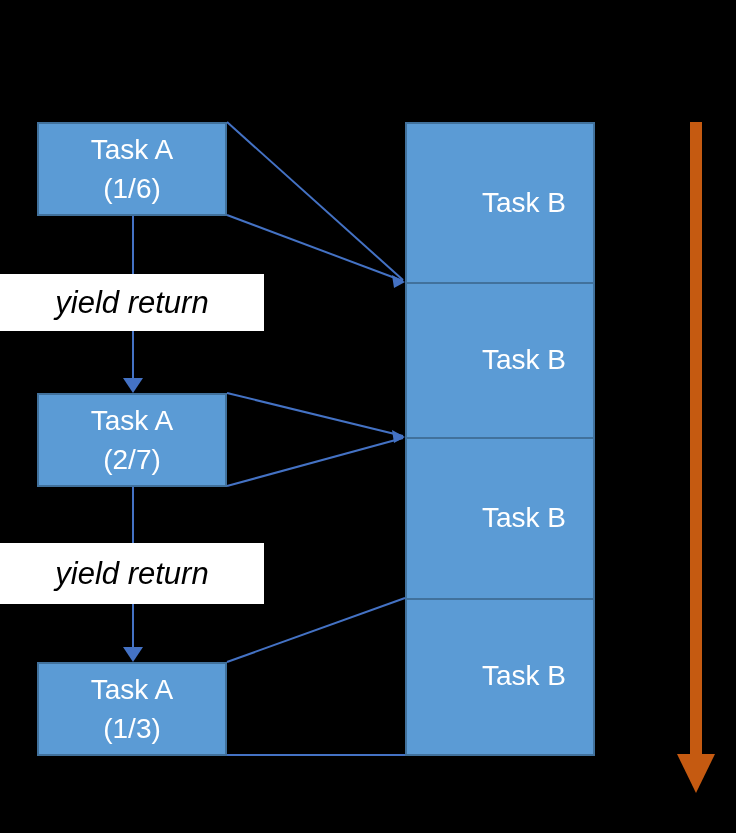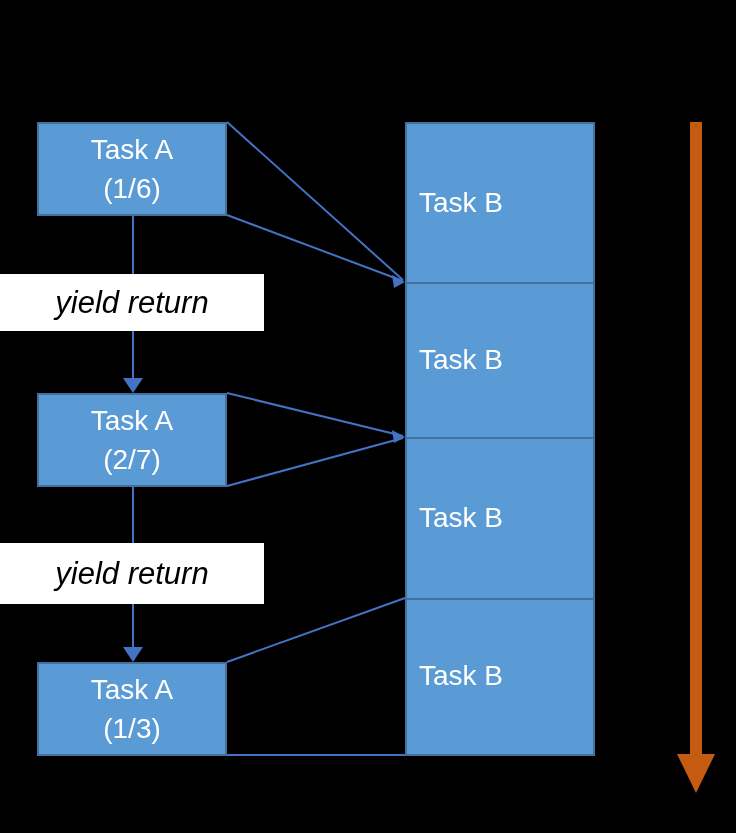--- a/index.html
+++ b/index.html
@@ -43,25 +43,25 @@
     top: 122px;
     width: 190px;
     height: 634px;
     background: #5B9BD5;
     border: 2px solid #41719C;
     box-sizing: border-box;
     z-index: 2;
   }
   .task-b-segment {
     position: absolute;
-    left: 0;
+    left: 12px;
     width: 100%;
     display: flex;
     align-items: center;
-    justify-content: flex-start;
+    justify-content: center;
     color: #FFFFFF;
     font-size: 28px;
     padding-left: 12px;
   }
   #task-b-seg-1 { top: 0px;   height: 158px; }
   #task-b-seg-2 { top: 158px; height: 155px; }
   #task-b-seg-3 { top: 313px; height: 161px; }
   #task-b-seg-4 { top: 474px; height: 156px; }
   .task-b-divider {
     position: absolute;

